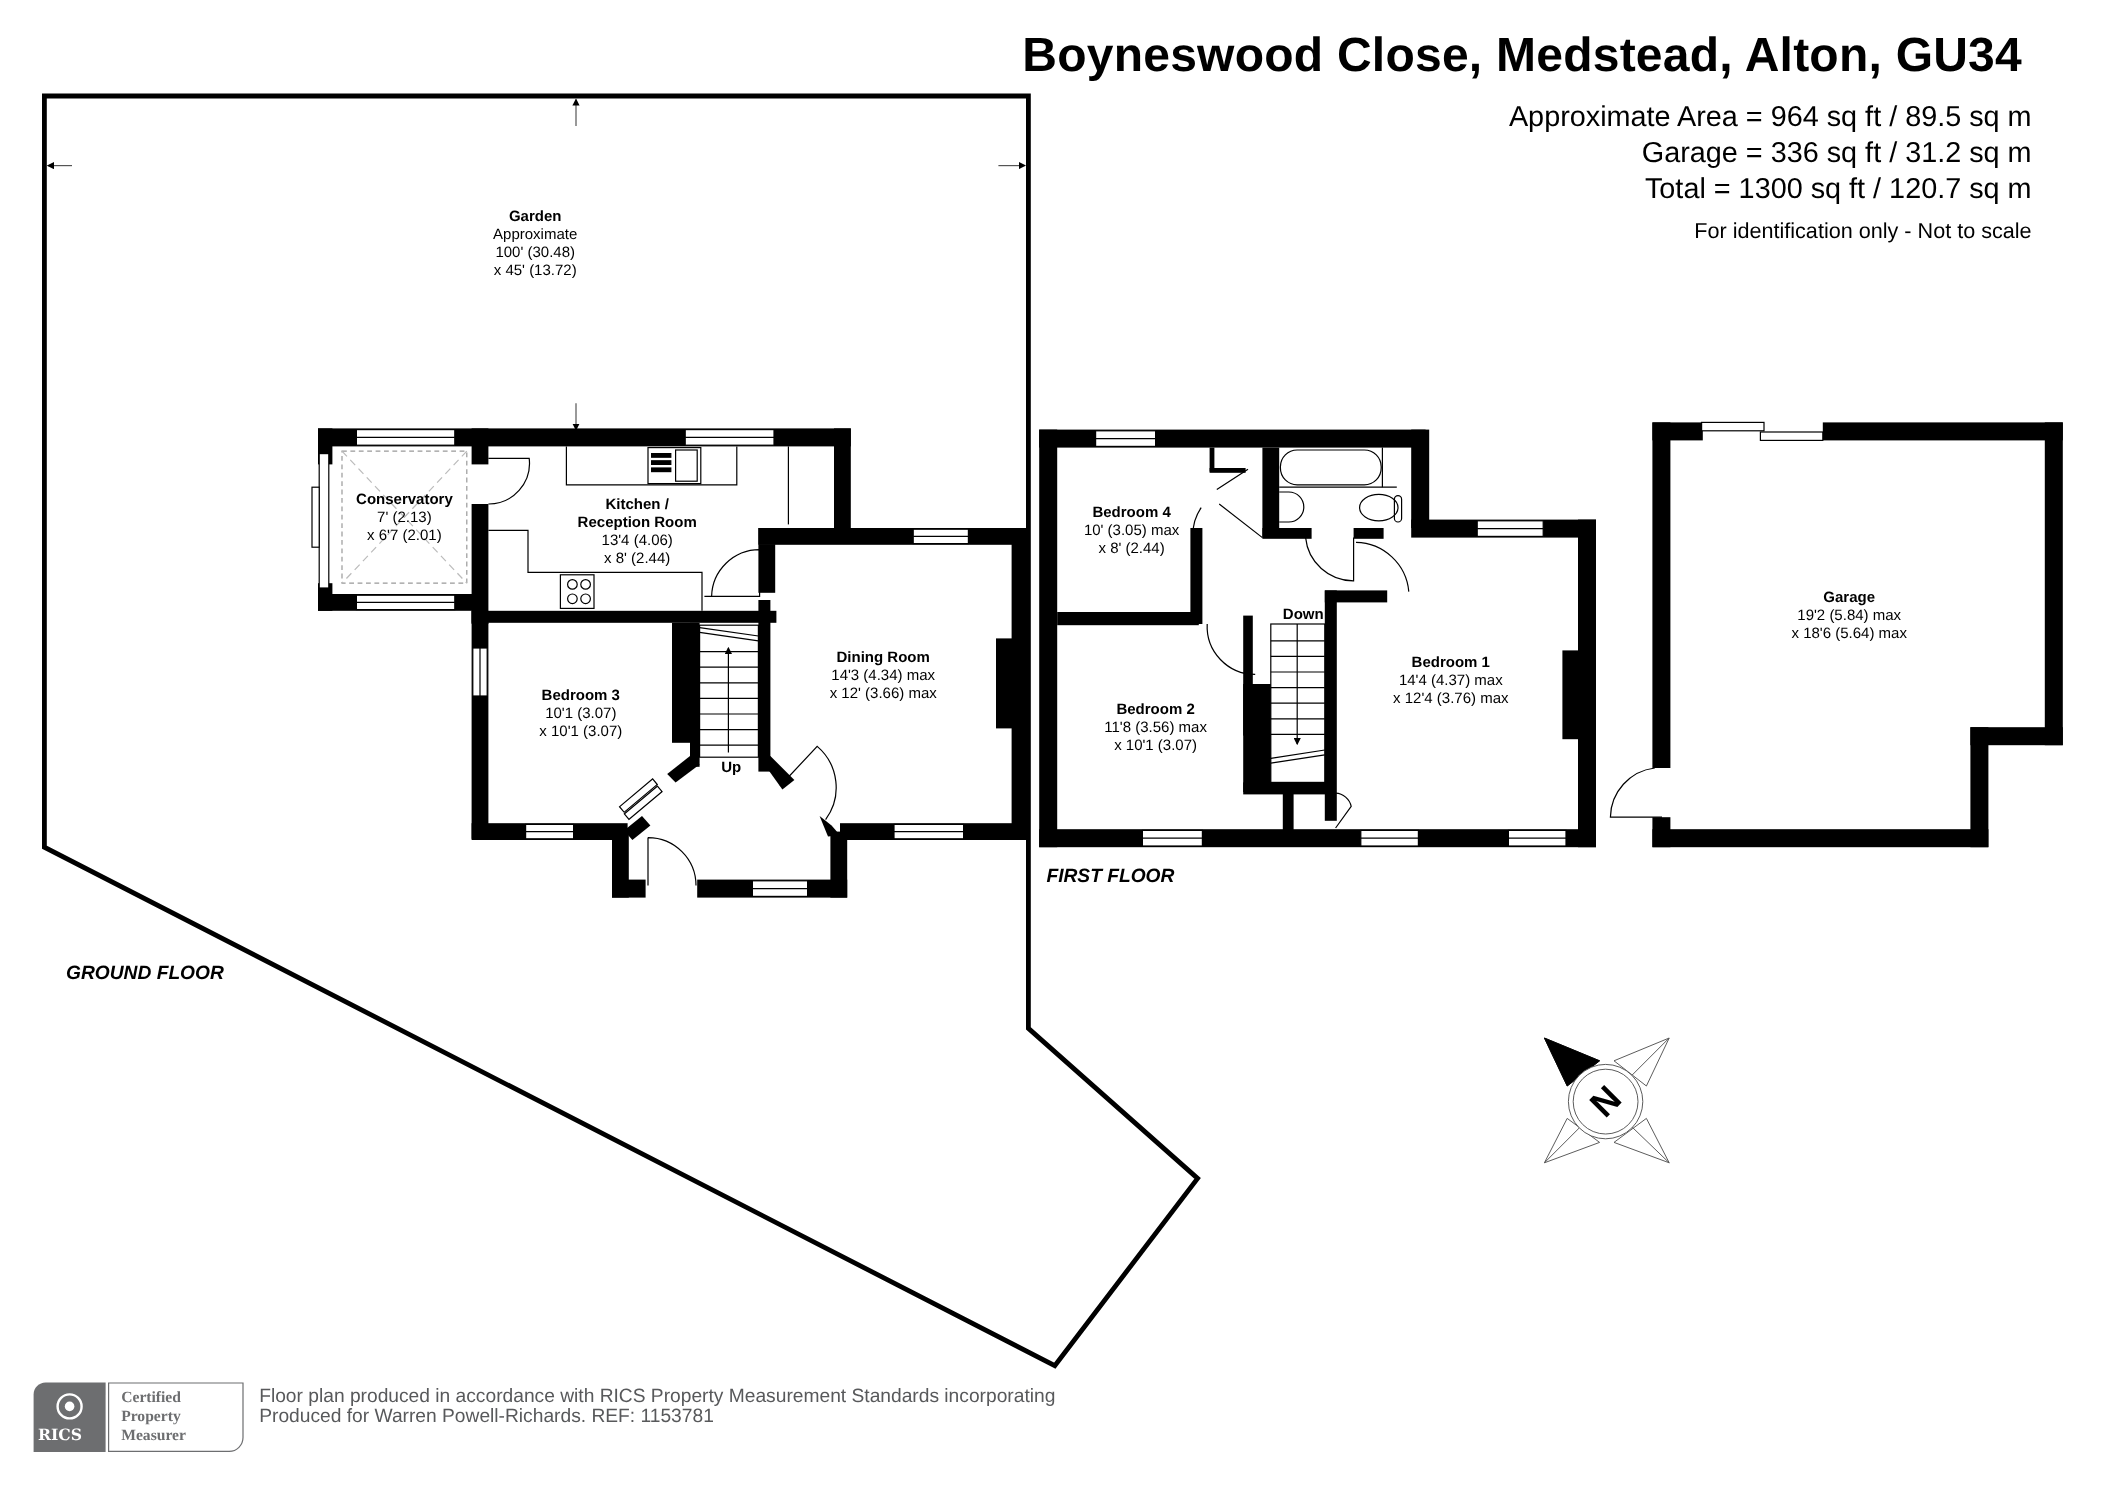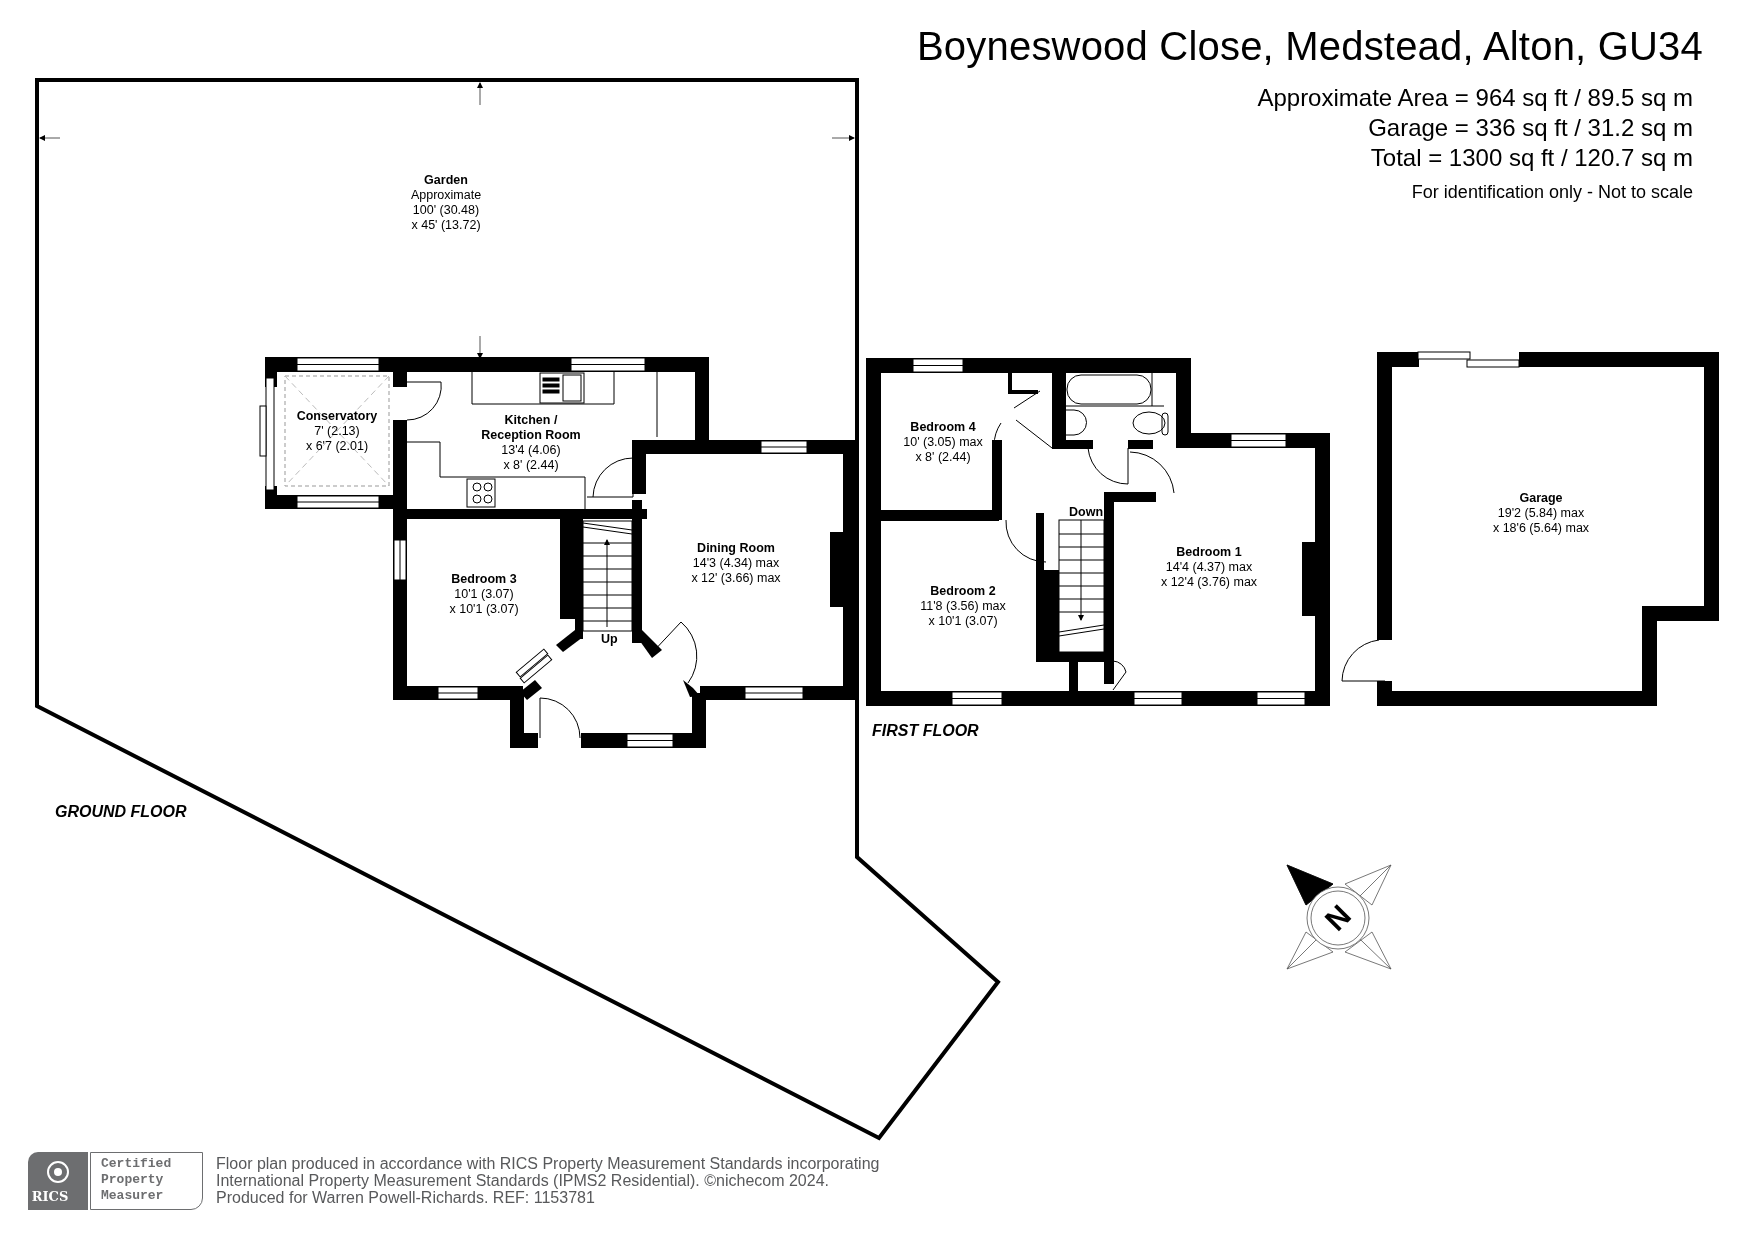--- a/index.html
+++ b/index.html
@@ -1,31 +1,31 @@
 <!DOCTYPE html>
 <html><head>
 <meta charset="utf-8">
 <style>
   html, body { margin:0; padding:0; background:#ffffff; }
   body { width:1755px; height:1241px; position:relative; overflow:hidden; font-family:"Liberation Sans", sans-serif; color:#000; }
   .abs { position:absolute; }
-  #title { right:52px; top:24px; font-size:40px; font-weight:normal; letter-spacing:0.2px; white-space:nowrap; }
+  #title { right:70px; top:24px; font-size:40px; font-weight:bold; letter-spacing:0.2px; white-space:nowrap; }
   .area { right:62px; font-size:24px; white-space:nowrap; text-align:right; }
   #area1 { top:84px; } #area2 { top:114px; } #area3 { top:144px; }
   #disclaimer { right:62px; top:182px; font-size:18px; white-space:nowrap;text-align:center; }
   svg#plan { position:absolute; left:0; top:0; }
   .room { position:absolute; text-align:center; font-size:12.5px; line-height:15px; transform:translateX(-50%); white-space:nowrap; }
   .room .rn { font-weight:bold; }
   .floorlabel { position:absolute; font-weight:bold; font-size:16px;font-style:italic; }
   .stairlabel { position:absolute; font-weight:bold; font-size:12.5px; }
   #badge { left:28px; top:1152px; width:175px; height:58px; }
   #badge .gray { position:absolute; left:0; top:0; width:60px; height:58px; background:#6d6e70; border-radius:10px 0 0 0; color:#fff; }
   #badge .rics { position:absolute; bottom:6px; left:0; width:44px; text-align:center; font-family:"DejaVu Serif", serif; font-weight:bold; font-size:13px; color:#fff; }
   #badge .box { position:absolute; left:62px; top:0; width:111px; height:56px; border:1.5px solid #6d6e70; border-radius:0 0 12px 0; }
-  #badge .cpm { position:absolute; left:10px; top:3px; font-family:Liberation Mono, monospace; font-weight:bold; font-size:13px; line-height:16px; color:#6d6e70; }
+  #badge .cpm { position:absolute; left:10px; top:3px; font-family:Liberation Serif, serif; font-weight:bold; font-size:13px; line-height:16px; color:#6d6e70; }
   #footer { left:216px; top:1155px; font-size:16px; line-height:17px; color:#58595b; white-space:nowrap; }
 </style>
 </head>
 <body>
 
 <div id="title" class="abs">Boyneswood Close, Medstead, Alton, GU34</div>
 <div id="area1" class="abs area">Approximate Area = 964 sq ft / 89.5 sq m</div>
 <div id="area2" class="abs area">Garage = 336 sq ft / 31.2 sq m</div>
 <div id="area3" class="abs area">Total = 1300 sq ft / 120.7 sq m</div>
 <div id="disclaimer" class="abs">For identification only - Not to scale</div>
@@ -323,15 +323,14 @@
   <div class="box">
     <div class="cpm">
       <div>Certified</div>
       <div>Property</div>
       <div>Measurer</div>
     </div>
   </div>
 </div>
 <div id="footer" class="abs">
   <div>Floor plan produced in accordance with RICS Property Measurement Standards incorporating</div>
-  <div>International Property Measurement Standards (IPMS2 Residential).   ©nichecom 2024.</div>
   <div>Produced for Warren Powell-Richards.   REF:  1153781</div>
 </div>
 
 </body></html>

